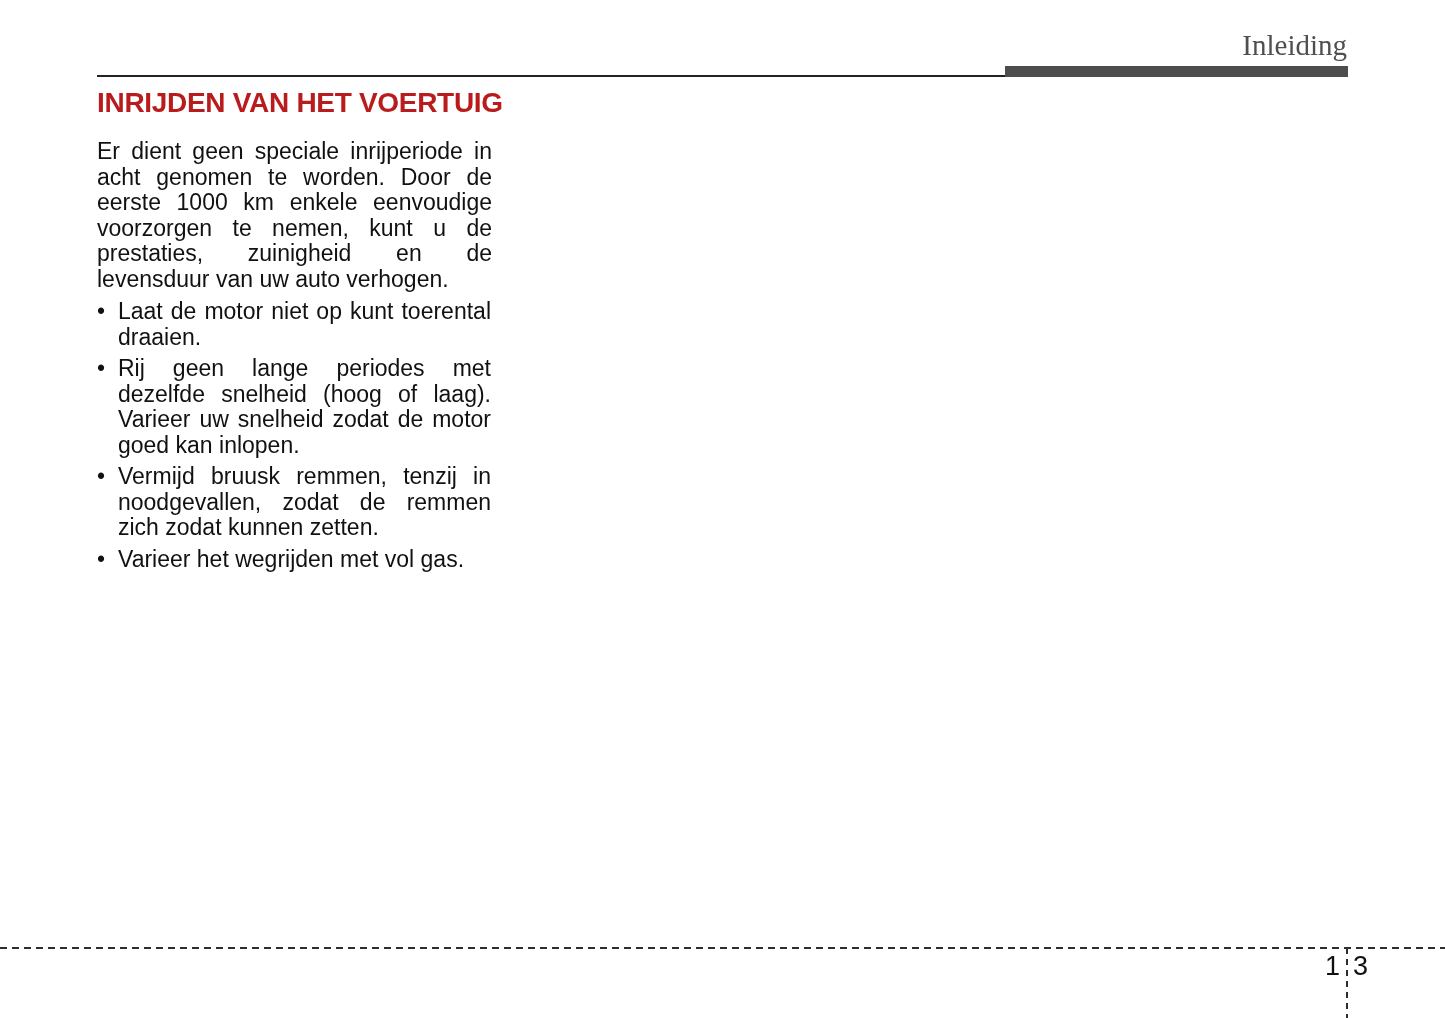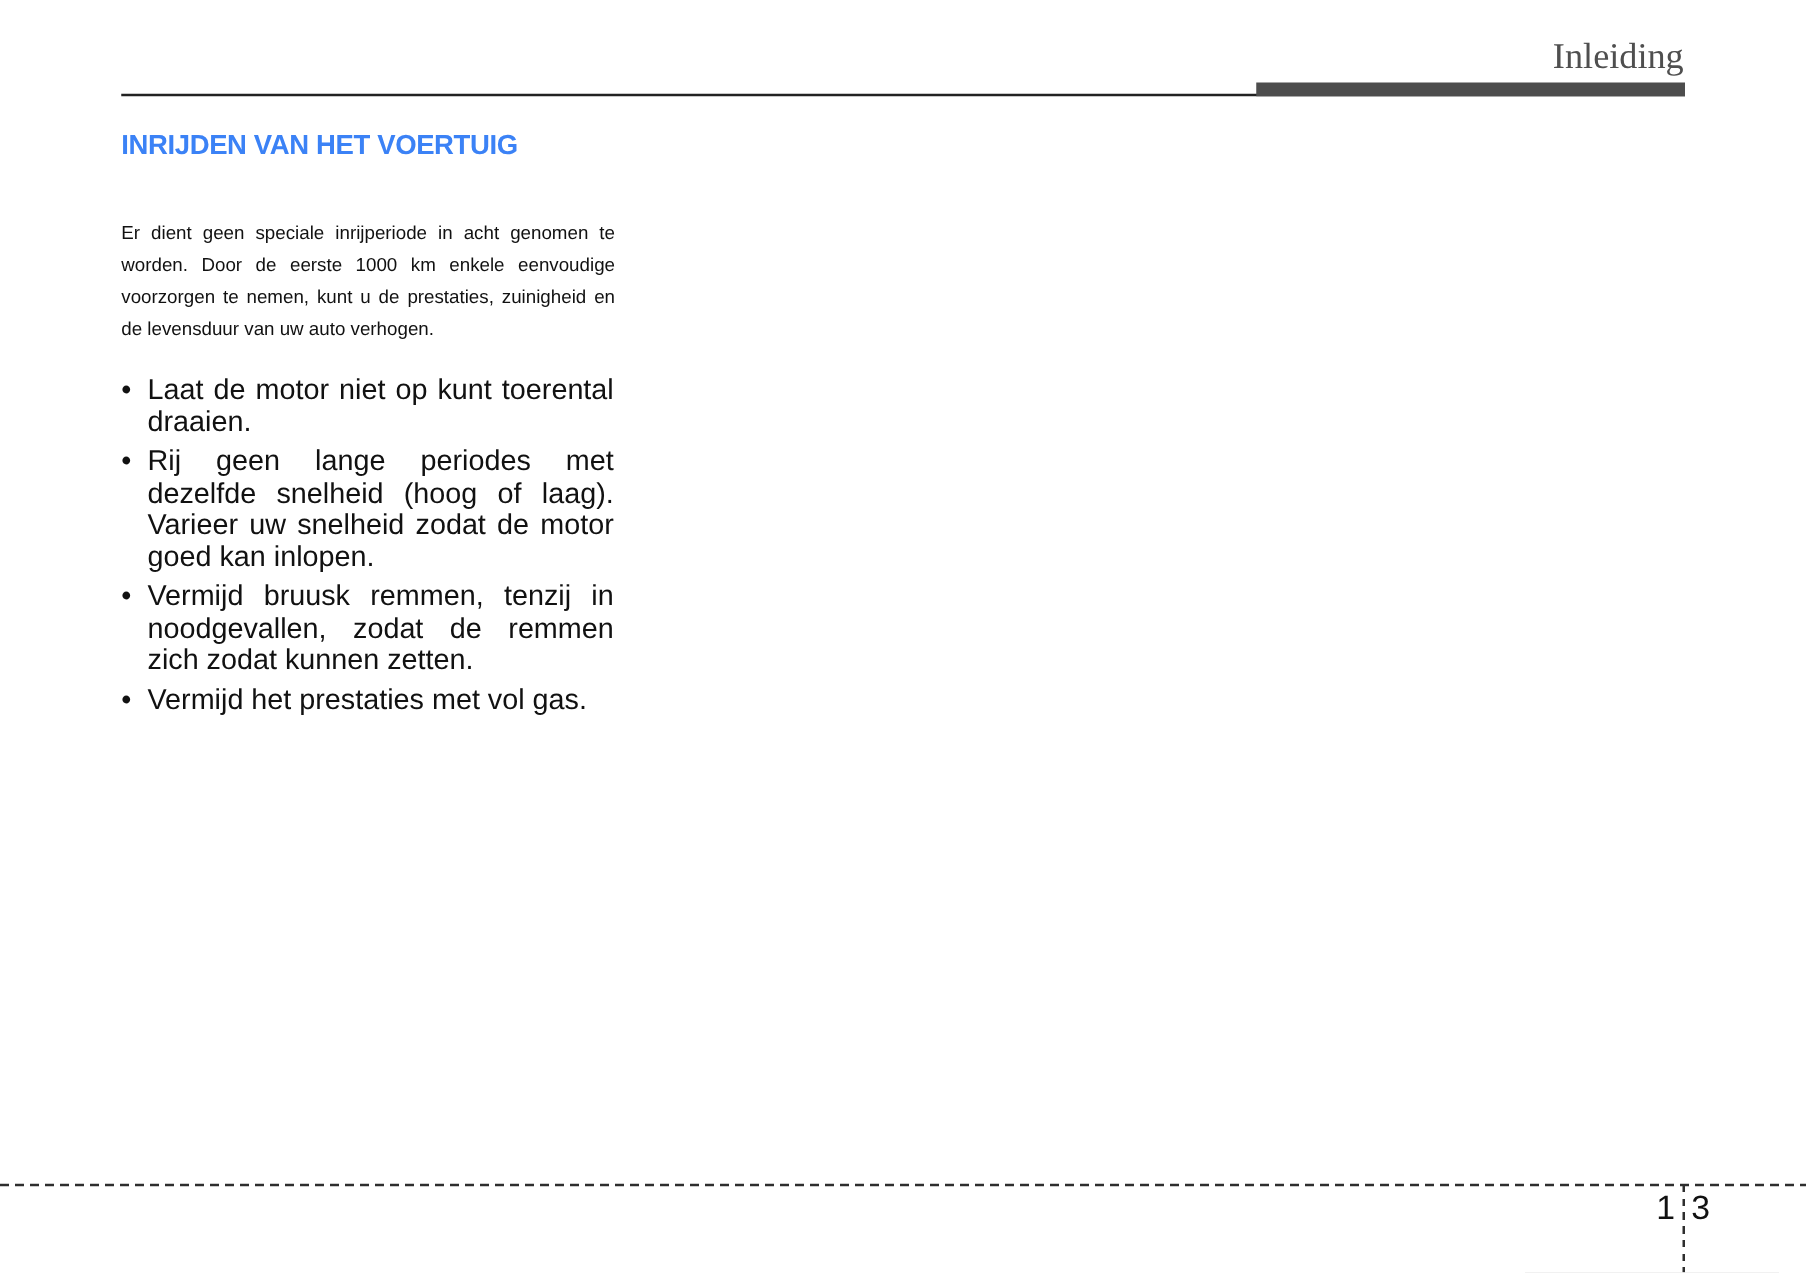--- a/index.html
+++ b/index.html
@@ -39,38 +39,37 @@
     top: 66px;
     width: 343px;
     height: 11px;
     background: #4d4d4d;
   }
 
   
   .section-heading {
     position: absolute;
     left: 97px;
-    top: 105px;
-    font-size: 22px;
+    top: 89px;
+    font-size: 28px;
     font-weight: bold;
     line-height: 1;
     letter-spacing: -0.3px;
-    color: #3b82f6;
+    color: #b91c1c;
     white-space: nowrap;
   }
   .intro-paragraph {
     position: absolute;
     left: 97px;
     top: 139px;
     width: 395px;
-    font-size: 15px;
+    font-size: 23px;
     line-height: 25.5px;
     color: #111111;
     text-align: justify;
-    margin-top: 35px;
   }
   .bullet-list {
     position: absolute;
     left: 97px;
     top: 299px;
     width: 394px;
     list-style: none;
   }
   .bullet-list li {
     position: relative;
@@ -146,21 +145,21 @@
     <li>
       <span class="bullet-marker">•</span>
       <span>Rij geen lange periodes met dezelfde snelheid (hoog of laag). Varieer uw snelheid zodat de motor goed kan inlopen.</span>
     </li>
     <li>
       <span class="bullet-marker">•</span>
       <span>Vermijd bruusk remmen, tenzij in noodgevallen, zodat de remmen zich zodat kunnen zetten.</span>
     </li>
     <li>
       <span class="bullet-marker">•</span>
-      <span>Vermijd het prestaties met vol gas.</span>
+      <span>Varieer het wegrijden met vol gas.</span>
     </li>
   </ul>
 
   <div class="footer-divider"></div>
   <div class="footer-page-divider"></div>
   <div class="chapter-number">1</div>
   <div class="page-number">3</div>
 
 </div>
 

